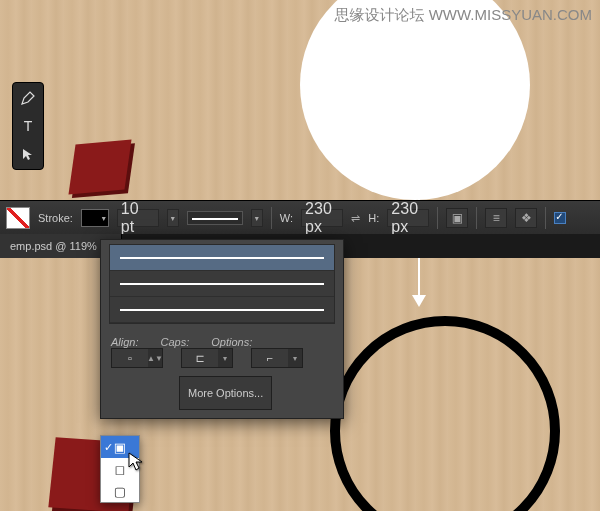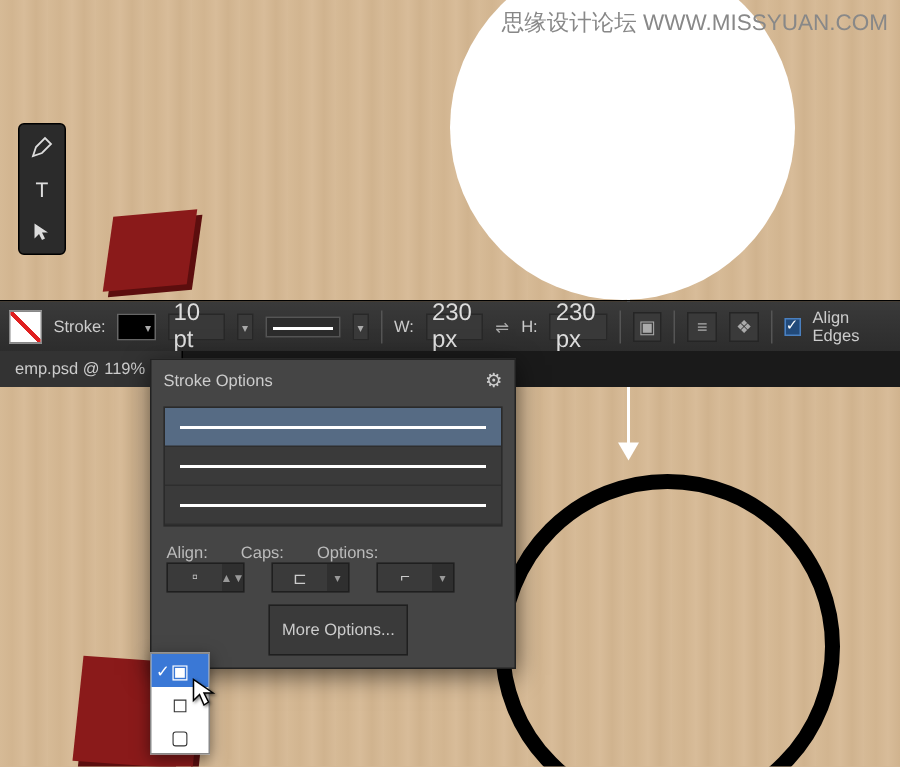--- a/index.html
+++ b/index.html
@@ -57,21 +57,21 @@
 .popover .hdr { display:flex; align-items:center; justify-content:space-between; padding:6px 8px; }
 .popover .gear { color:#ccc; font-size:13px; }
 .popover .style-list { margin:4px 8px 10px; border:1px solid #2a2a2a; background:#3a3a3a; }
 .popover .style-row { height:26px; display:flex; align-items:center; padding:0 10px; border-bottom:1px solid #2e2e2e; }
 .popover .style-row.sel { background:#566b84; }
 .popover .line { height:2px; background:#fff; width:100%; }
 .popover .line.dashed { height:0; border-top:2px dashed #fff; }
 .popover .line.dotted { height:0; border-top:2px dotted #fff; }
 .popover .controls { display:flex; gap:22px; padding:2px 10px 0; }
 .popover .ctrl-col { display:flex; flex-direction:column; gap:3px; }
-.popover .ctrl-label { color:#bbb; }
+.popover .ctrl-label { color:#bbb;font-style:italic; }
 .popover .ctrl-row { display:flex; align-items:center; gap:4px; padding:0 10px 8px; }
 .popover .combo { width:52px; height:20px; background:#3a3a3a; border:1px solid #1f1f1f; display:flex; }
 .popover .combo .ico { flex:1; display:flex; align-items:center; justify-content:center; color:#ccc; font-size:11px; }
 .popover .combo .ar { width:14px; background:#2f2f2f; display:flex; align-items:center; justify-content:center; color:#999; font-size:8px; }
 .popover .more-btn { margin-left:6px; height:20px; padding:16px 8px; background:#3a3a3a; border:1px solid #1f1f1f; color:#ccc; display:flex; align-items:center; }
 
 
 .align-dd { position:absolute; top:435px; left:100px; width:40px; background:#fff; border:1px solid #888; box-shadow:0 3px 10px rgba(0,0,0,.5); }
 .align-dd .opt { height:22px; display:flex; align-items:center; justify-content:center; font-size:13px; color:#333; }
 .align-dd .opt.sel { background:#3a78d6; color:#fff; position:relative; }
@@ -123,32 +123,27 @@
   <span style="color:#aaa;">⇌</span>
   <span class="label">H:</span>
   <div class="num-input">230 px</div>
   <div class="divider"></div>
   <div class="icon-btn">▣</div>
   <div class="divider"></div>
   <div class="icon-btn">≡</div>
   <div class="icon-btn">❖</div>
   <div class="divider"></div>
   <div class="chk"></div>
-  <span class="label">Align Edges</span>
 </div>
 
 <div class="tabbar">
   <div class="tab">emp.psd @ 119% (R</div>
 </div>
 
 <div class="popover">
-  <div class="hdr">
-    <span>Stroke Options</span>
-    <span class="gear">⚙</span>
-  </div>
   <div class="style-list">
     <div class="style-row sel">
         <div class="line"></div>
       </div>
     <div class="style-row">
         <div class="line dashed"></div>
       </div>
     <div class="style-row">
         <div class="line dotted"></div>
       </div>

